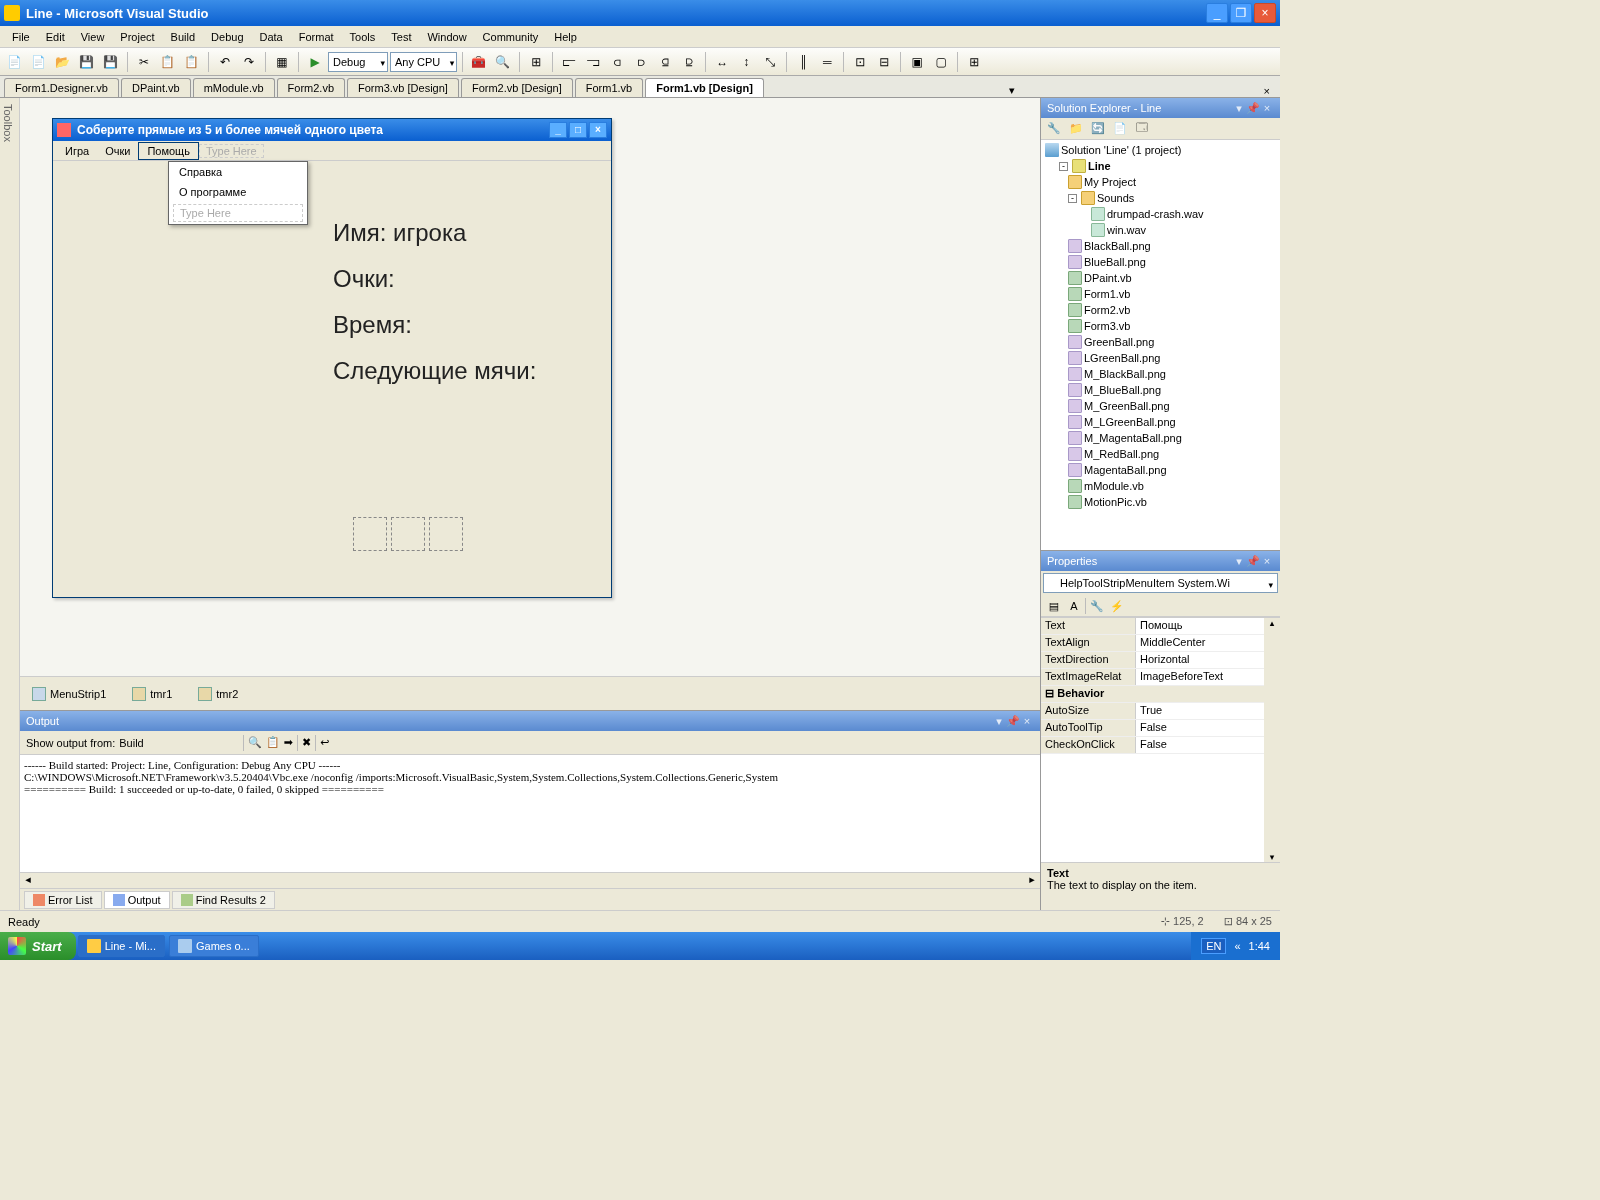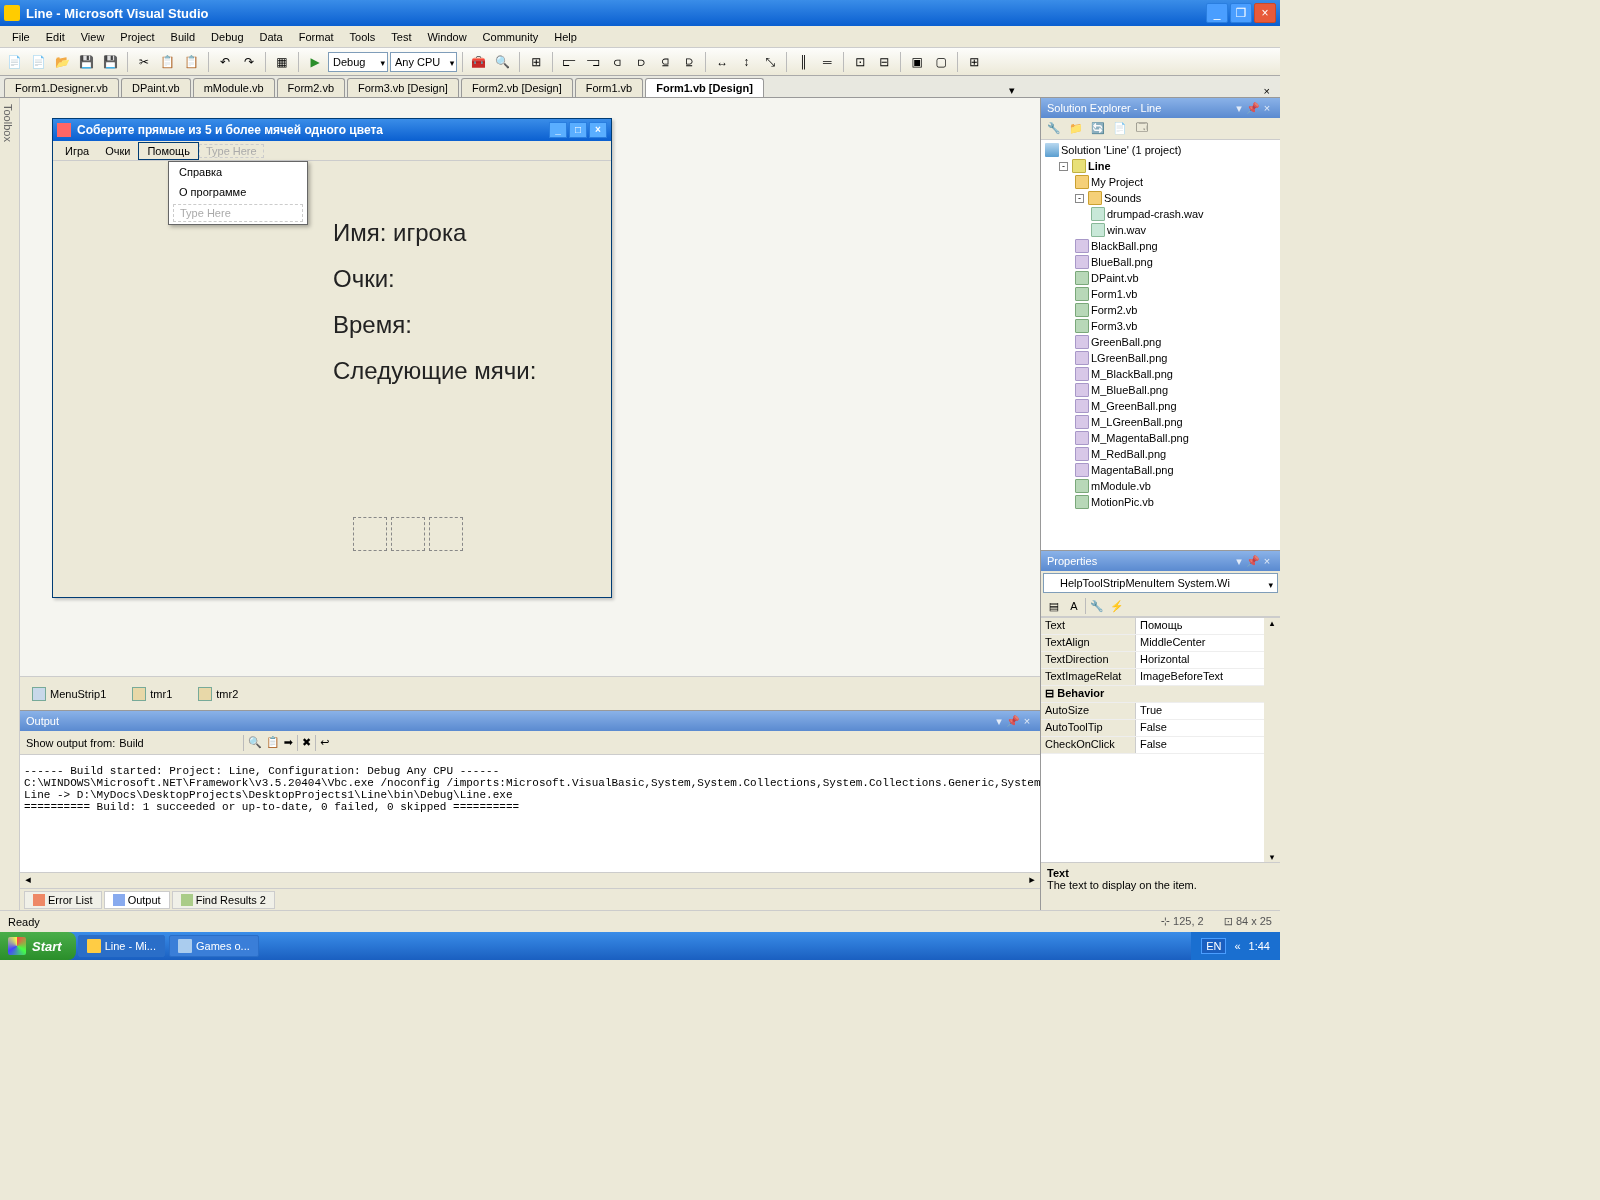--- a/index.html
+++ b/index.html
@@ -62,21 +62,21 @@
 
 
 .panel-header { height: 20px; background: linear-gradient(#8ab2e8, #5a8ad0); color: white; padding: 0 6px; display: flex; align-items: center; font-size: 11px; }
 .panel-header .ptxt { flex: 1; }
 .panel-header .pbtn { width: 14px; cursor: pointer; text-align: center; opacity: .8; }
 .panel-toolbar { height: 22px; background: #ece9d8; border-bottom: 1px solid #ccc; display: flex; align-items: center; padding: 0 4px; gap: 4px; }
 .panel-toolbar .ptbtn { width: 18px; height: 18px; cursor: pointer; display: inline-flex; align-items: center; justify-content: center; }
 .tree { flex: 1; overflow: auto; background: white; padding: 2px 0; font-size: 11px; }
 .tree .node { padding: 1px 0 1px 4px; white-space: nowrap; display: flex; align-items: center; gap: 2px; cursor: pointer; }
 .tree .ind1 { padding-left: 18px; }
-.tree .ind2 { padding-left: 34px; }
+.tree .ind2 { padding-left: 27px; }
 .tree .ind3 { padding-left: 50px; }
 .tree .exp { width: 9px; height: 9px; border: 1px solid #888; text-align: center; line-height: 7px; font-size: 9px; margin-right: 2px; }
 .sol-explorer { display: flex; flex-direction: column; height: 452px; }
 
 
 .props { flex: 1; display: flex; flex-direction: column; border-top: 1px solid #999; }
 .props .obj-combo { height: 20px; border: 1px solid #7f9db9; background: white; margin: 2px; padding: 0 16px; font-size: 11px; line-height: 18px; position: relative; }
 .props .obj-combo::after { content: "▾"; position: absolute; right: 4px; top: 2px; font-size: 9px; }
 .props-toolbar { height: 22px; background: #ece9d8; border-bottom: 1px solid #ccc; display: flex; align-items: center; gap: 2px; padding: 0 4px; }
 .props-toolbar .ptb { width: 18px; height: 18px; border: 1px solid transparent; cursor: pointer; text-align: center; line-height: 16px; font-size: 11px; }
@@ -84,21 +84,21 @@
 .prop-row { display: flex; height: 17px; border-bottom: 1px solid #eee; }
 .prop-row .pname { width: 95px; padding: 1px 4px; background: #ece9d8; border-right: 1px solid #ccc; }
 .prop-row .pval { flex: 1; padding: 1px 4px; }
 .prop-row.cat .pname { font-weight: bold; background: #ece9d8; width: 100%; }
 .prop-scroll { position: absolute; right: 0; top: 0; bottom: 0; width: 16px; background: #ece9d8; }
 .prop-desc { height: 48px; background: #ece9d8; border-top: 1px solid #ccc; padding: 4px 6px; font-size: 11px; }
 .prop-desc .dname { font-weight: bold; }
 
 
 .output-panel { height: 200px; display: flex; flex-direction: column; border-top: 1px solid #999; }
-.output-body { flex: 1; background: white; font-family: Liberation Mono, monospace; font-size: 11px; padding: 10px 4px; overflow: auto; white-space: nowrap; }
+.output-body { flex: 1; background: white; font-family: Liberation Serif, serif; font-size: 11px; padding: 4px 4px; overflow: auto; white-space: nowrap; }
 .output-toolbar { height: 24px; background: #ece9d8; border-bottom: 1px solid #ccc; display: flex; align-items: center; padding: 0 6px; gap: 4px; font-size: 11px; }
 .output-tabs { height: 22px; background: #ece9d8; display: flex; align-items: center; border-top: 1px solid #ccc; padding: 0 4px; }
 .output-tabs .otab { padding: 2px 8px; border: 1px solid #ccc; background: #f0f0e8; margin-right: 2px; cursor: pointer; font-size: 11px; display: flex; align-items: center; gap: 3px; }
 .output-tabs .otab.active { background: white; }
 .oticon { width: 12px; height: 12px; display: inline-block; }
 
 
 .statusbar { height: 22px; background: #ece9d8; border-top: 1px solid #ccc; display: flex; align-items: center; padding: 0 8px; font-size: 11px; }
 .statusbar .sfill { flex: 1; }
 .statusbar .scell { margin-left: 20px; color: #555; }
@@ -278,21 +278,20 @@
         <span class="tbtn">📋</span>
         <span class="tbtn">➡</span>
         <span class="sep" style="width:1px;height:16px;background:#bbb"></span>
         <span class="tbtn">✖</span>
         <span class="sep" style="width:1px;height:16px;background:#bbb"></span>
         <span class="tbtn">↩</span>
       </div>
       <div class="output-body" id="output-lines">
           <div>------ Build started: Project: Line, Configuration: Debug Any CPU ------</div>
           <div>C:\WINDOWS\Microsoft.NET\Framework\v3.5.20404\Vbc.exe /noconfig /imports:Microsoft.VisualBasic,System,System.Collections,System.Collections.Generic,System</div>
-          <div>Line -&gt; D:\MyDocs\DesktopProjects\DesktopProjects1\Line\bin\Debug\Line.exe</div>
           <div>========== Build: 1 succeeded or up-to-date, 0 failed, 0 skipped ==========</div>
         </div>
       <div style="height:16px;background:#ece9d8;border-top:1px solid #ccc;display:flex">
         <span style="width:16px;text-align:center">◂</span>
         <span style="flex:1"></span>
         <span style="width:16px;text-align:center">▸</span>
       </div>
       <div class="output-tabs">
         <div class="otab">
             <span class="oticon" style="background:#e86"></span>

